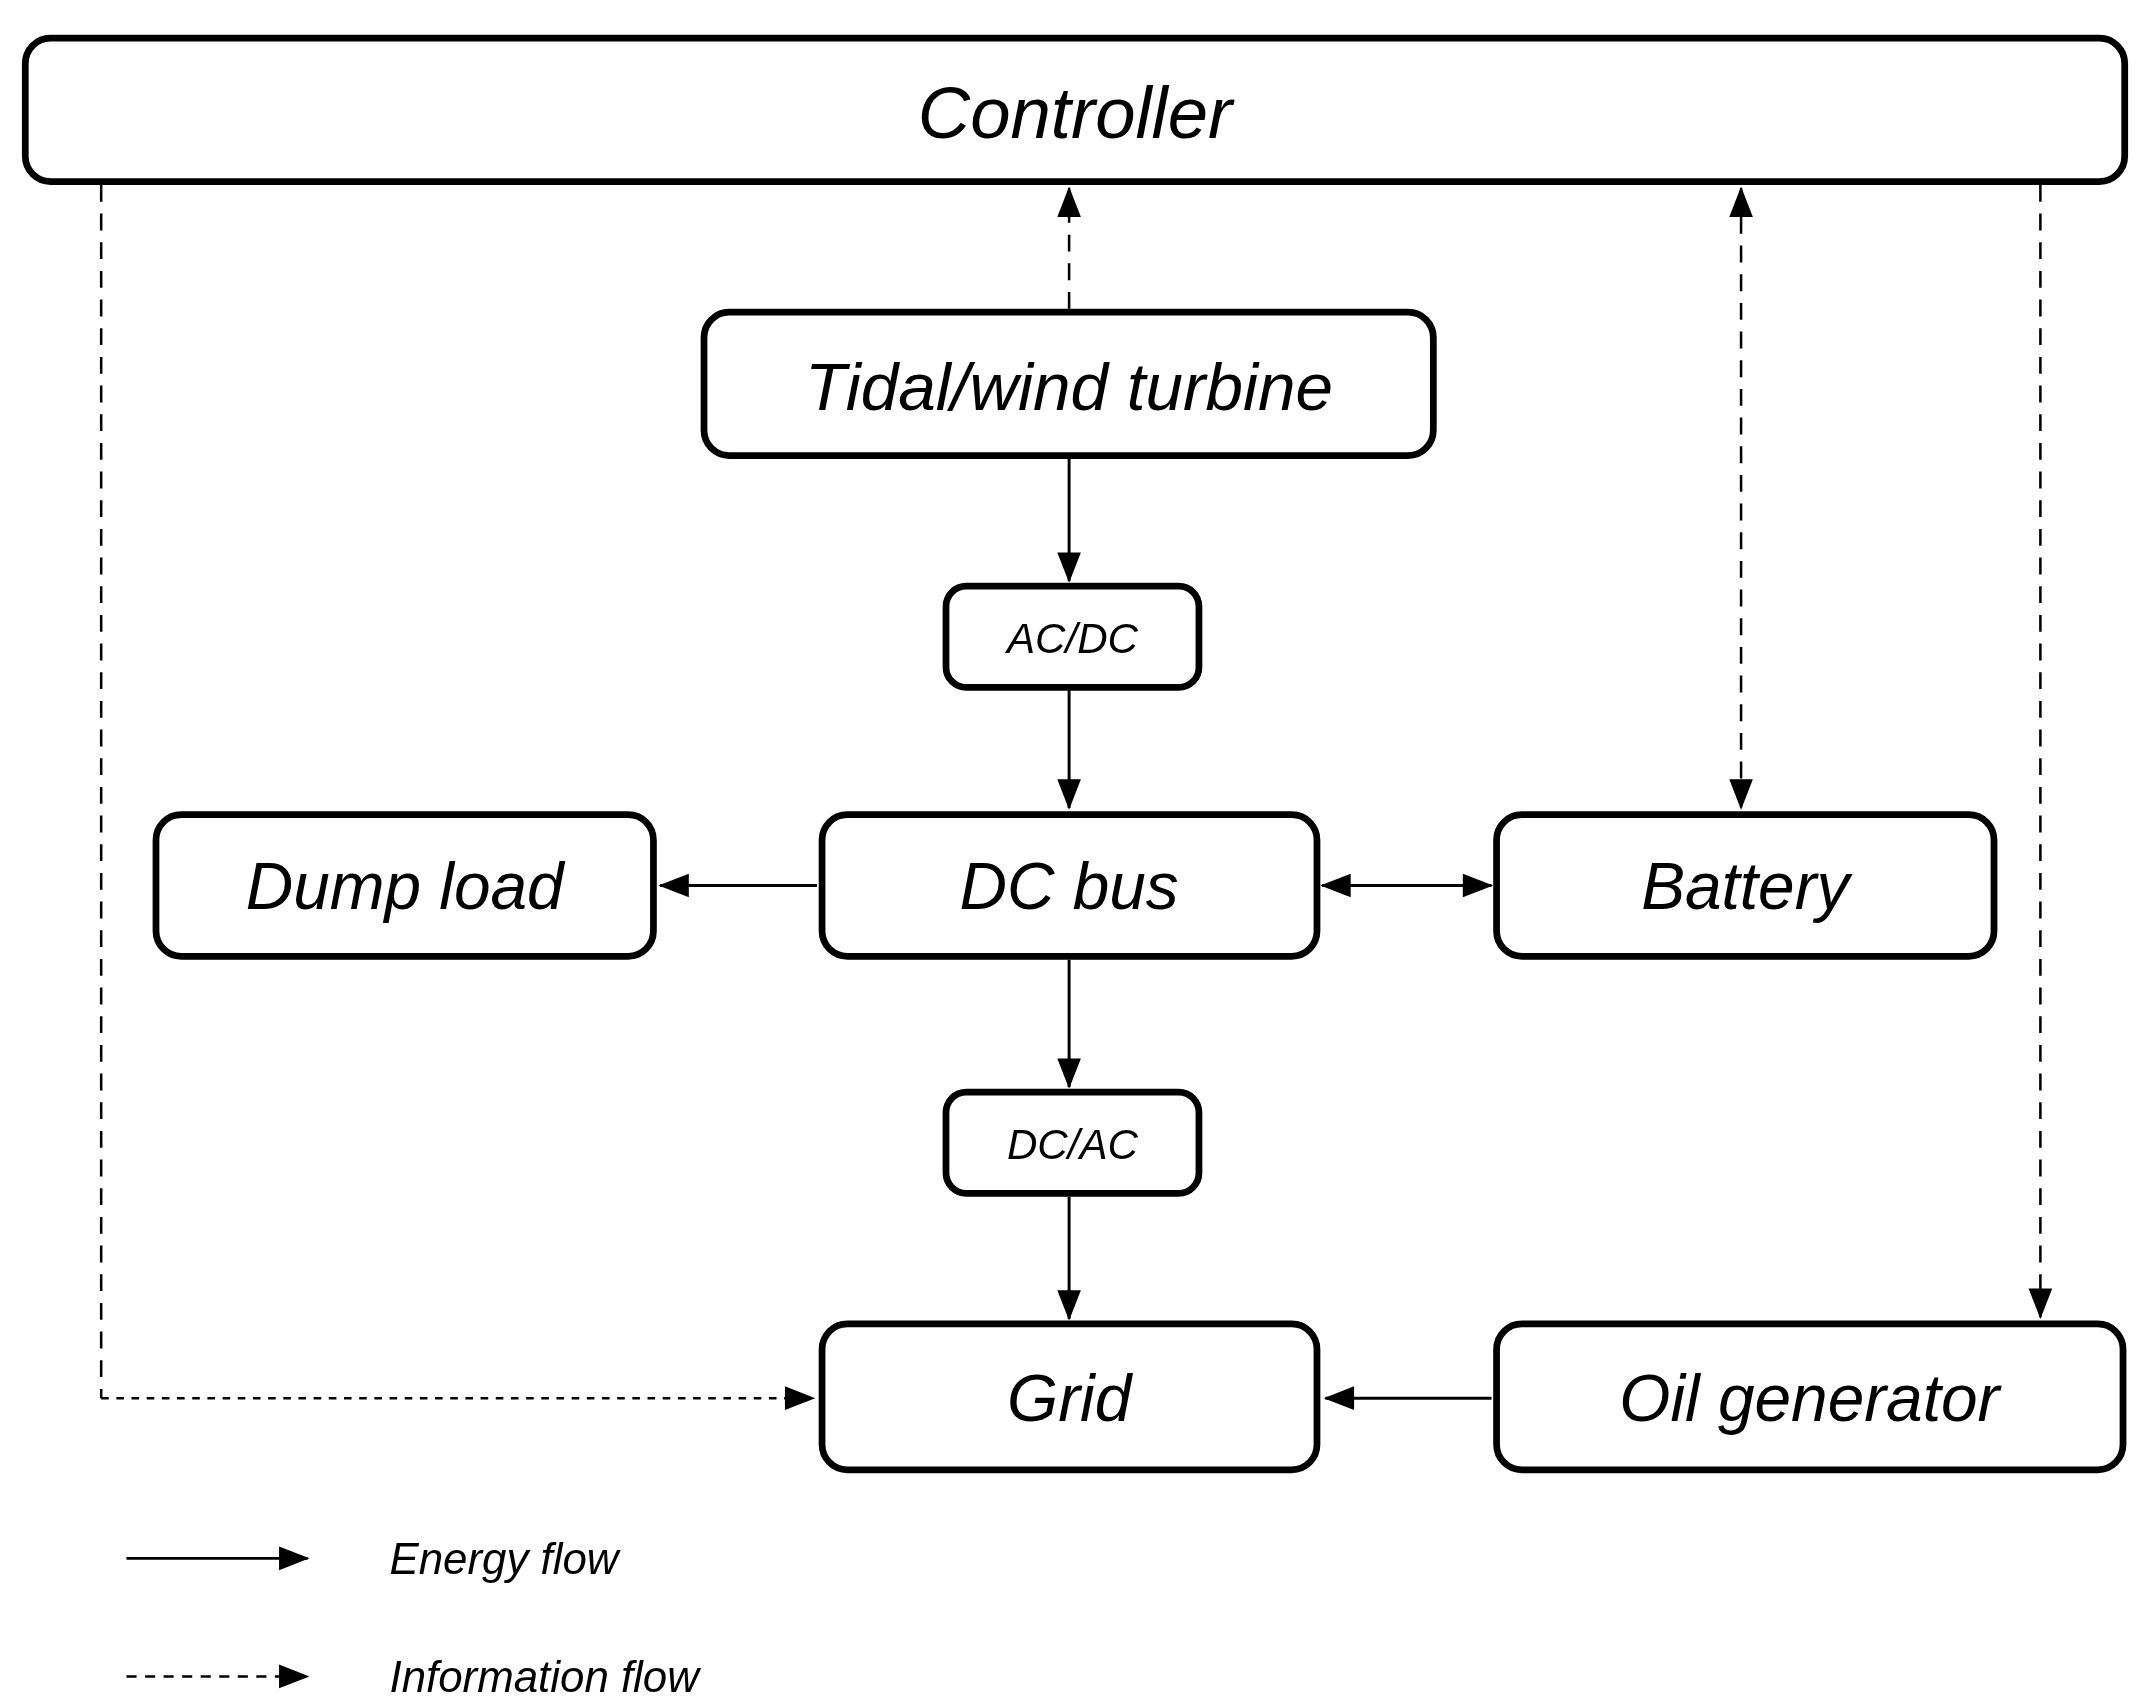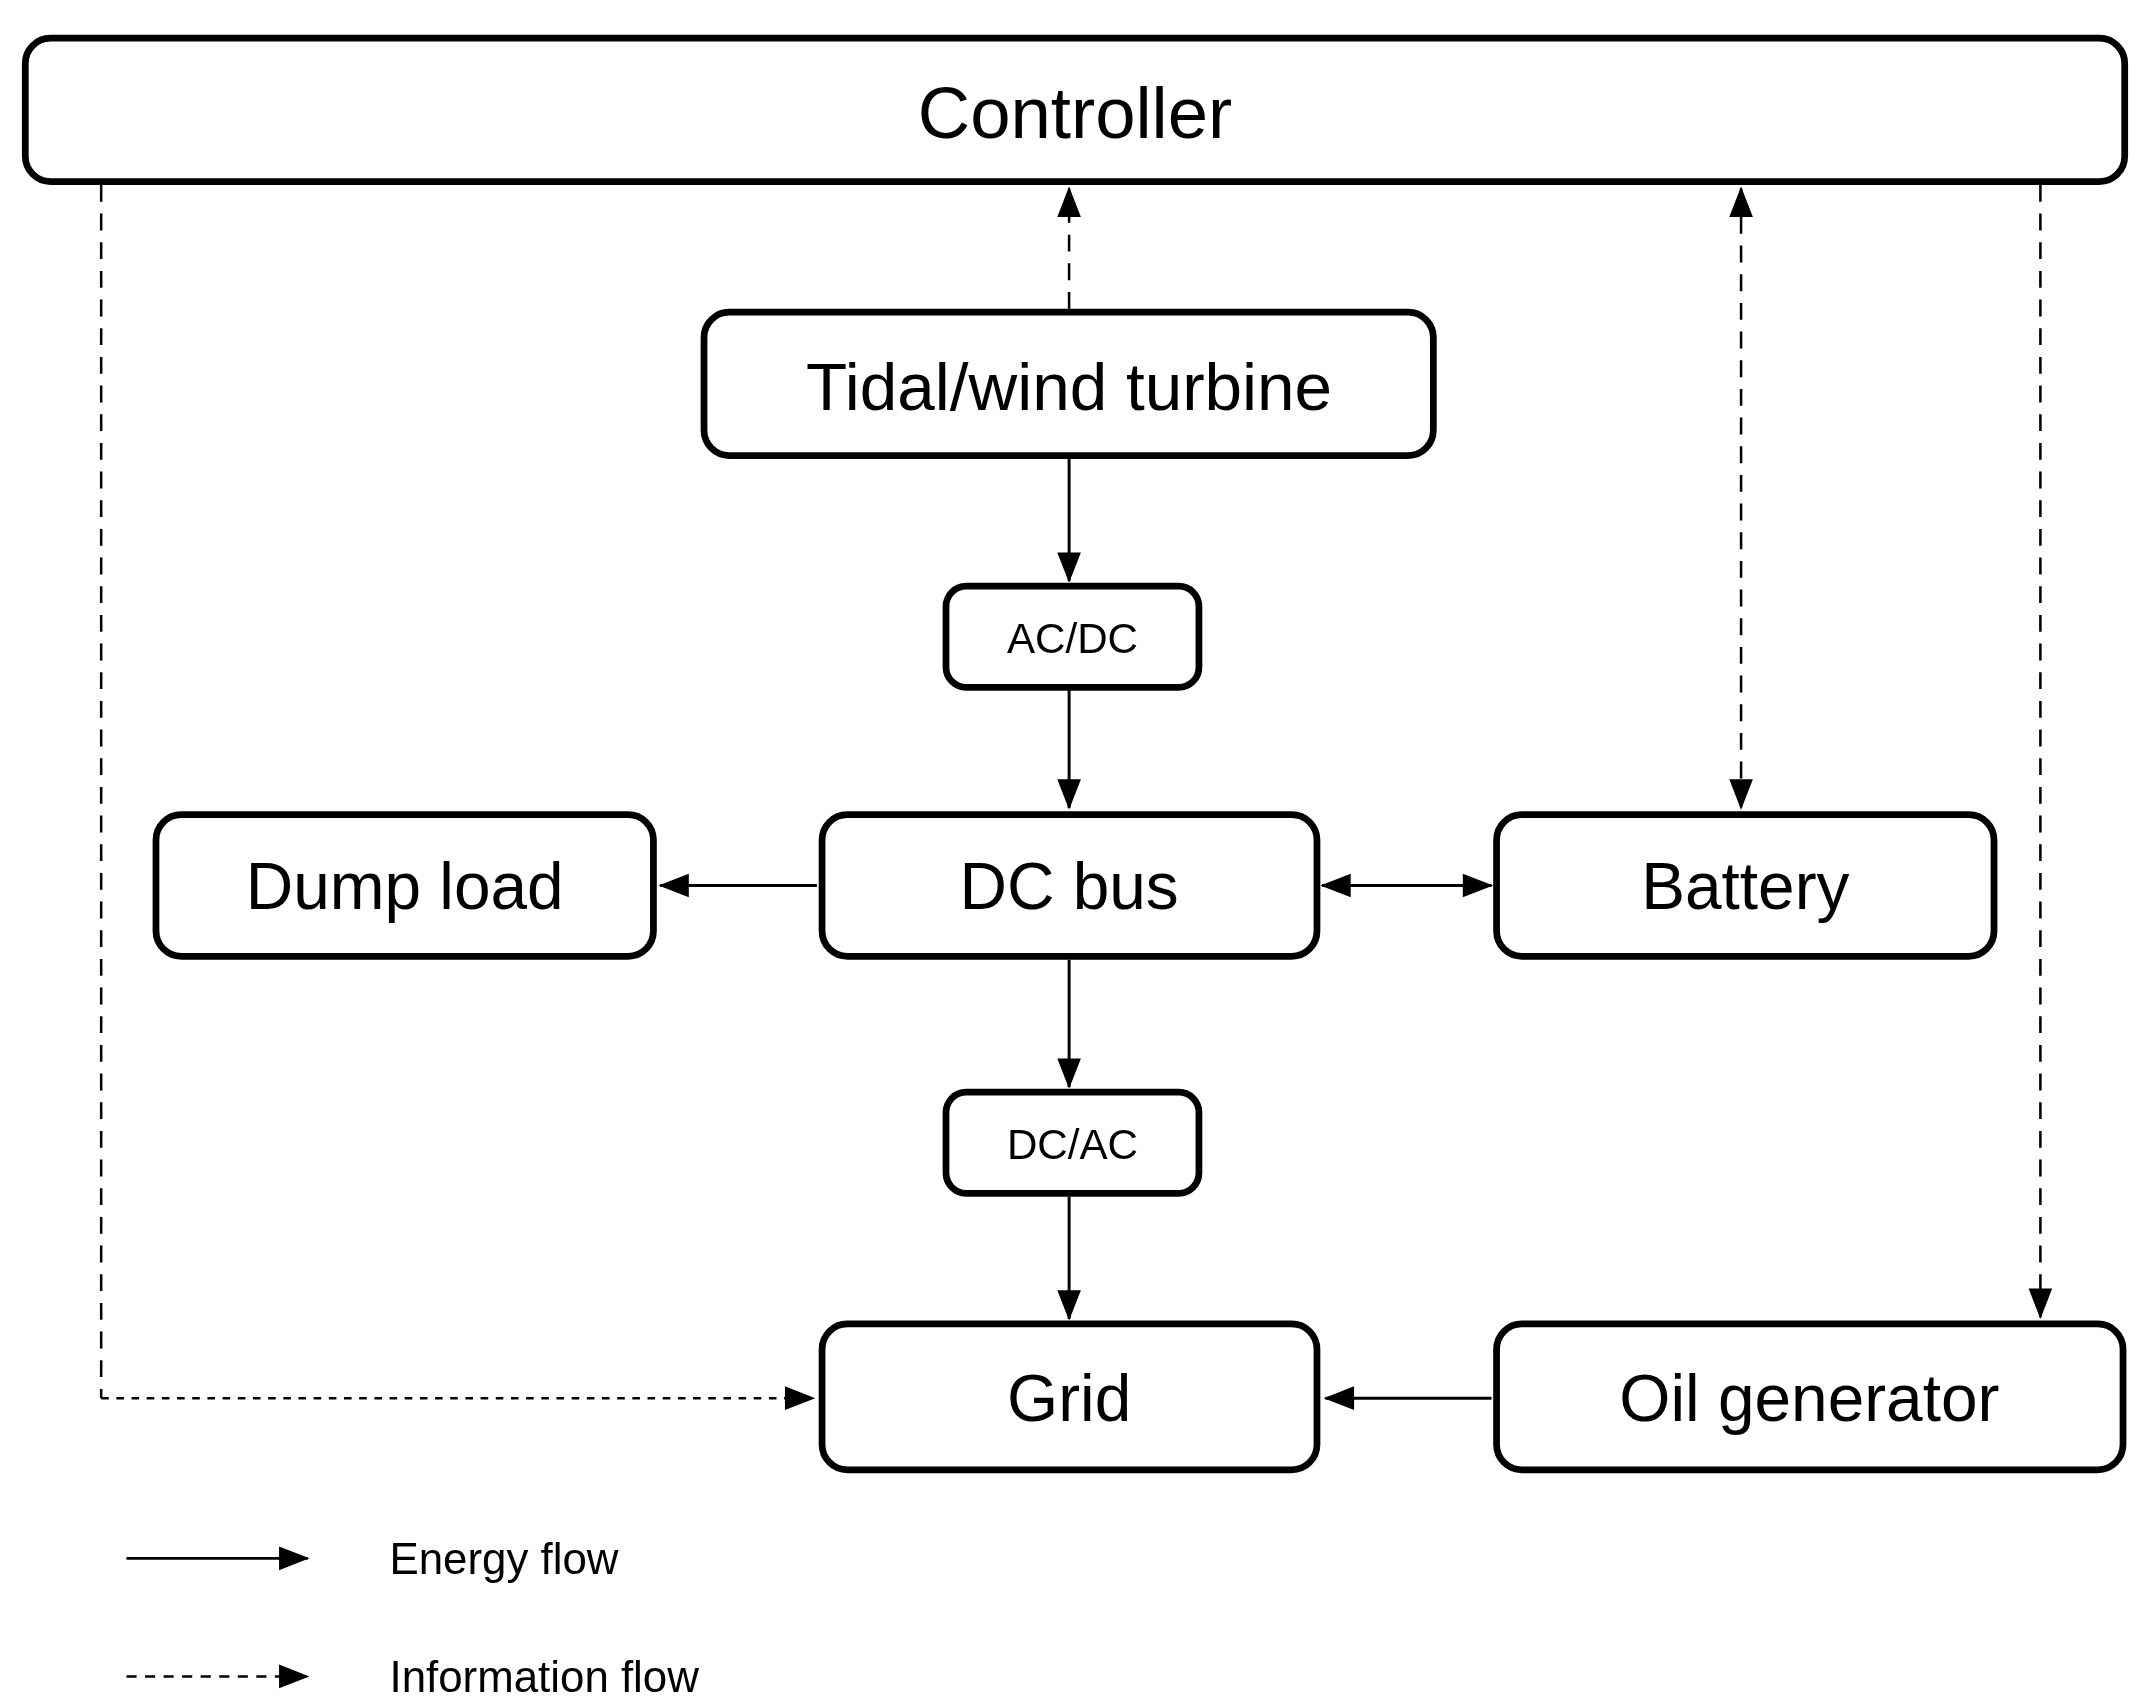--- a/index.html
+++ b/index.html
@@ -6,20 +6,21 @@
     margin: 0;
     padding: 0;
     background: #ffffff;
   }
   .stage {
     position: relative;
     width: 2150px;
     height: 1707px;
     background: #ffffff;
     font-family: "Liberation Sans", sans-serif;
+    font-style: italic;
   }
   svg { display: block; }
   .node-box {
     fill: #ffffff;
     stroke: #000000;
     stroke-width: 8;
   }
   .node-label {
     fill: #000000;
     font-family: "Liberation Sans", sans-serif;

